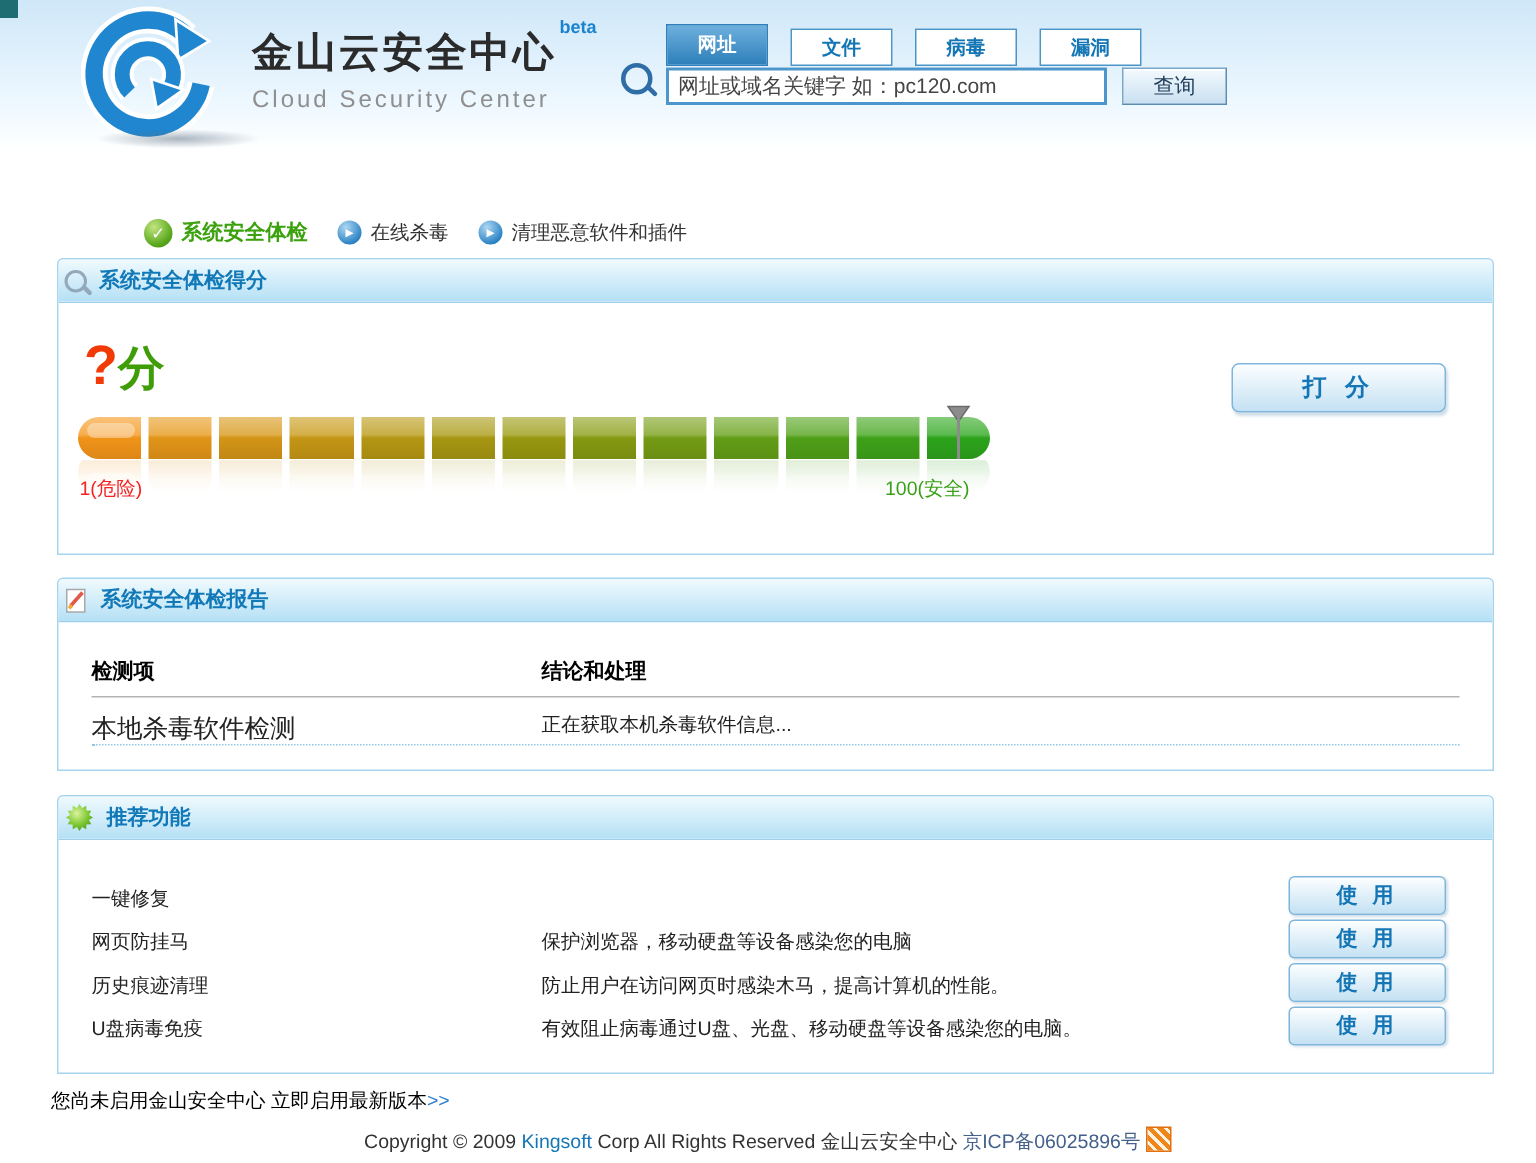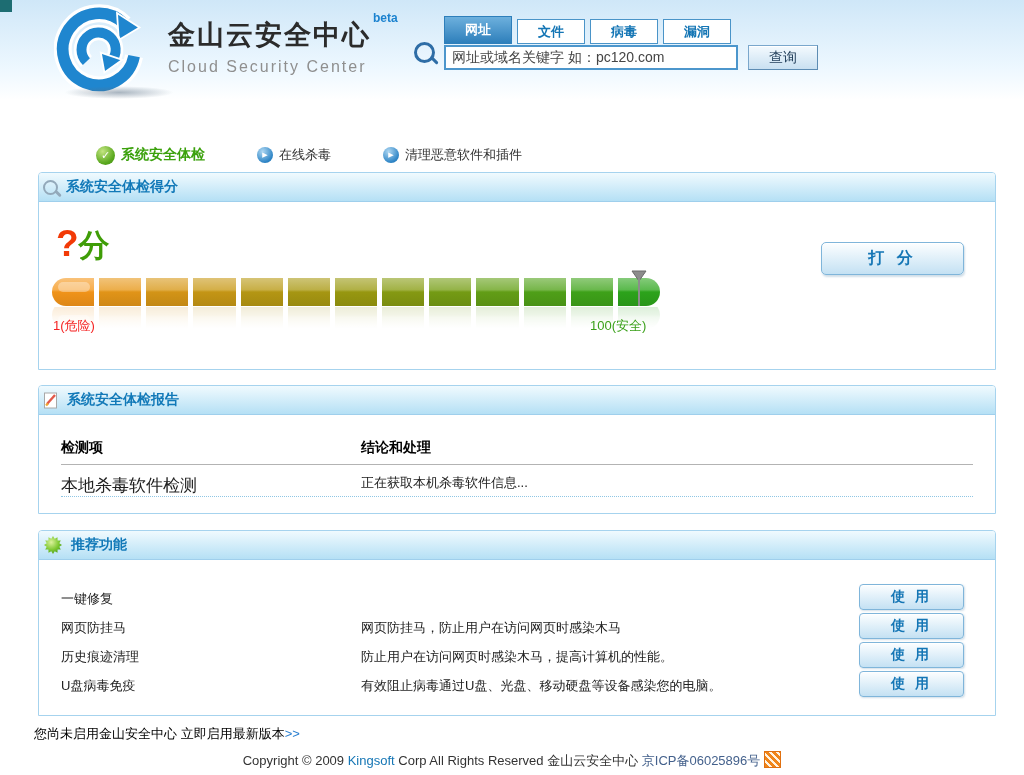--- a/index.html
+++ b/index.html
@@ -18,41 +18,41 @@
   .logo-beta{font-size:12px;font-weight:bold;color:#1b82cf;vertical-align:top;position:relative;top:-6px;margin-left:2px;}
   .logo-sub{margin-top:5px;font-size:16px;color:#8f8f8f;letter-spacing:2px;}
 
   
   .search-zone{position:absolute;left:408px;top:12px;width:600px;height:70px;}
   .mag-icon{position:absolute;left:6px;top:30px;width:15px;height:15px;border:3px solid #2e6da6;border-radius:50%;}
   .mag-icon::after{content:"";position:absolute;left:13px;top:14px;width:9px;height:3px;background:#2e6da6;
                    transform:rotate(45deg);border-radius:2px;}
   .stabs{position:absolute;left:36px;top:4px;height:28px;display:flex;align-items:flex-end;}
   .stab{width:66px;height:23px;line-height:23px;text-align:center;font-size:13px;font-weight:bold;
-        border:1px solid #4a94c8;background:#fff;color:#1576b5;margin-right:5px;cursor:pointer;}
+        border:1px solid #4a94c8;background:#fff;color:#1576b5;margin-right:15px;cursor:pointer;}
   .stab.active{background:linear-gradient(#6db0dd,#2e7fbb);color:#fff;border-color:#2e7fbb;height:26px;line-height:26px;}
   .surl-input{position:absolute;left:36px;top:33px;width:278px;height:21px;border:2px solid #4c96cc;
               font-size:14px;color:#454545;padding:0 6px;font-family:inherit;background:#fff;}
   .query-btn{position:absolute;left:340px;top:33px;width:70px;height:25px;font-size:14px;color:#23405c;
              background:linear-gradient(#f4fafe,#c9e0f1);border:1px solid #7aa7cc;
              border-right-color:#5d8cb3;border-bottom-color:#5d8cb3;box-shadow:inset 0 1px #fff;cursor:pointer;
              font-family:inherit;}
 
   
   .navbar{position:absolute;left:38px;top:108px;width:958px;height:29px;
           background:linear-gradient(#96c8ea,#519cd3);border-radius:6px 6px 0 0;}
   .nav-tab{position:absolute;top:0;height:29px;line-height:29px;text-align:center;color:#fff;
            font-size:14px;font-weight:bold;cursor:pointer;}
   .nav-tab.i0{left:57px;width:88px;}
   .nav-tab.i1{left:163px;width:100px;}
   .nav-tab.i2{left:275px;width:100px;}
   .nav-tab.i3{left:392px;width:100px;}
   .nav-tab.active{background:#fff;border-radius:4px 4px 0 0;color:#175b8e;}
 
-  .subnav{position:absolute;left:96px;top:143px;height:24px;display:flex;align-items:center;gap:32px;}
+  .subnav{position:absolute;left:96px;top:143px;height:24px;display:flex;align-items:center;}
   .sub-item{display:inline-flex;align-items:center;margin-right:20px;font-size:13px;color:#333;cursor:pointer;}
   .sub-item .lbl{margin-left:6px;}
   .sub-item.active .lbl{color:#3ba10c;font-weight:bold;font-size:14px;}
   .check-icon{width:19px;height:19px;border-radius:50%;display:inline-flex;align-items:center;justify-content:center;
               background:radial-gradient(circle at 35% 28%,#c3e581,#5aa81e 65%,#3c8c10);color:#fff;font-size:11px;font-weight:bold;}
   .check-icon::after{content:"\2713";}
   .play-icon{width:16px;height:16px;border-radius:50%;display:inline-flex;align-items:center;justify-content:center;
              background:radial-gradient(circle at 35% 28%,#aed7f2,#2e85c6 70%,#186ba8);color:#fff;font-size:7px;}
   .play-icon::after{content:"\25B6";}
 
@@ -268,21 +268,21 @@
     </div>
     <div class="rec-rows">
 
         <div class="rec-row i0">
           <span class="rec-name">一键修复</span>
           <button class="use-btn">使 用</button>
         </div>
 
         <div class="rec-row i1">
           <span class="rec-name">网页防挂马</span>
-          <span class="rec-desc">网页防挂马，防止用户在访问网页时感染木马</span>
+          <span class="rec-desc">保护浏览器，移动硬盘等设备感染您的电脑</span>
           <button class="use-btn">使 用</button>
         </div>
 
         <div class="rec-row i2">
           <span class="rec-name">历史痕迹清理</span>
           <span class="rec-desc">防止用户在访问网页时感染木马，提高计算机的性能。</span>
           <button class="use-btn">使 用</button>
         </div>
 
         <div class="rec-row i3">

